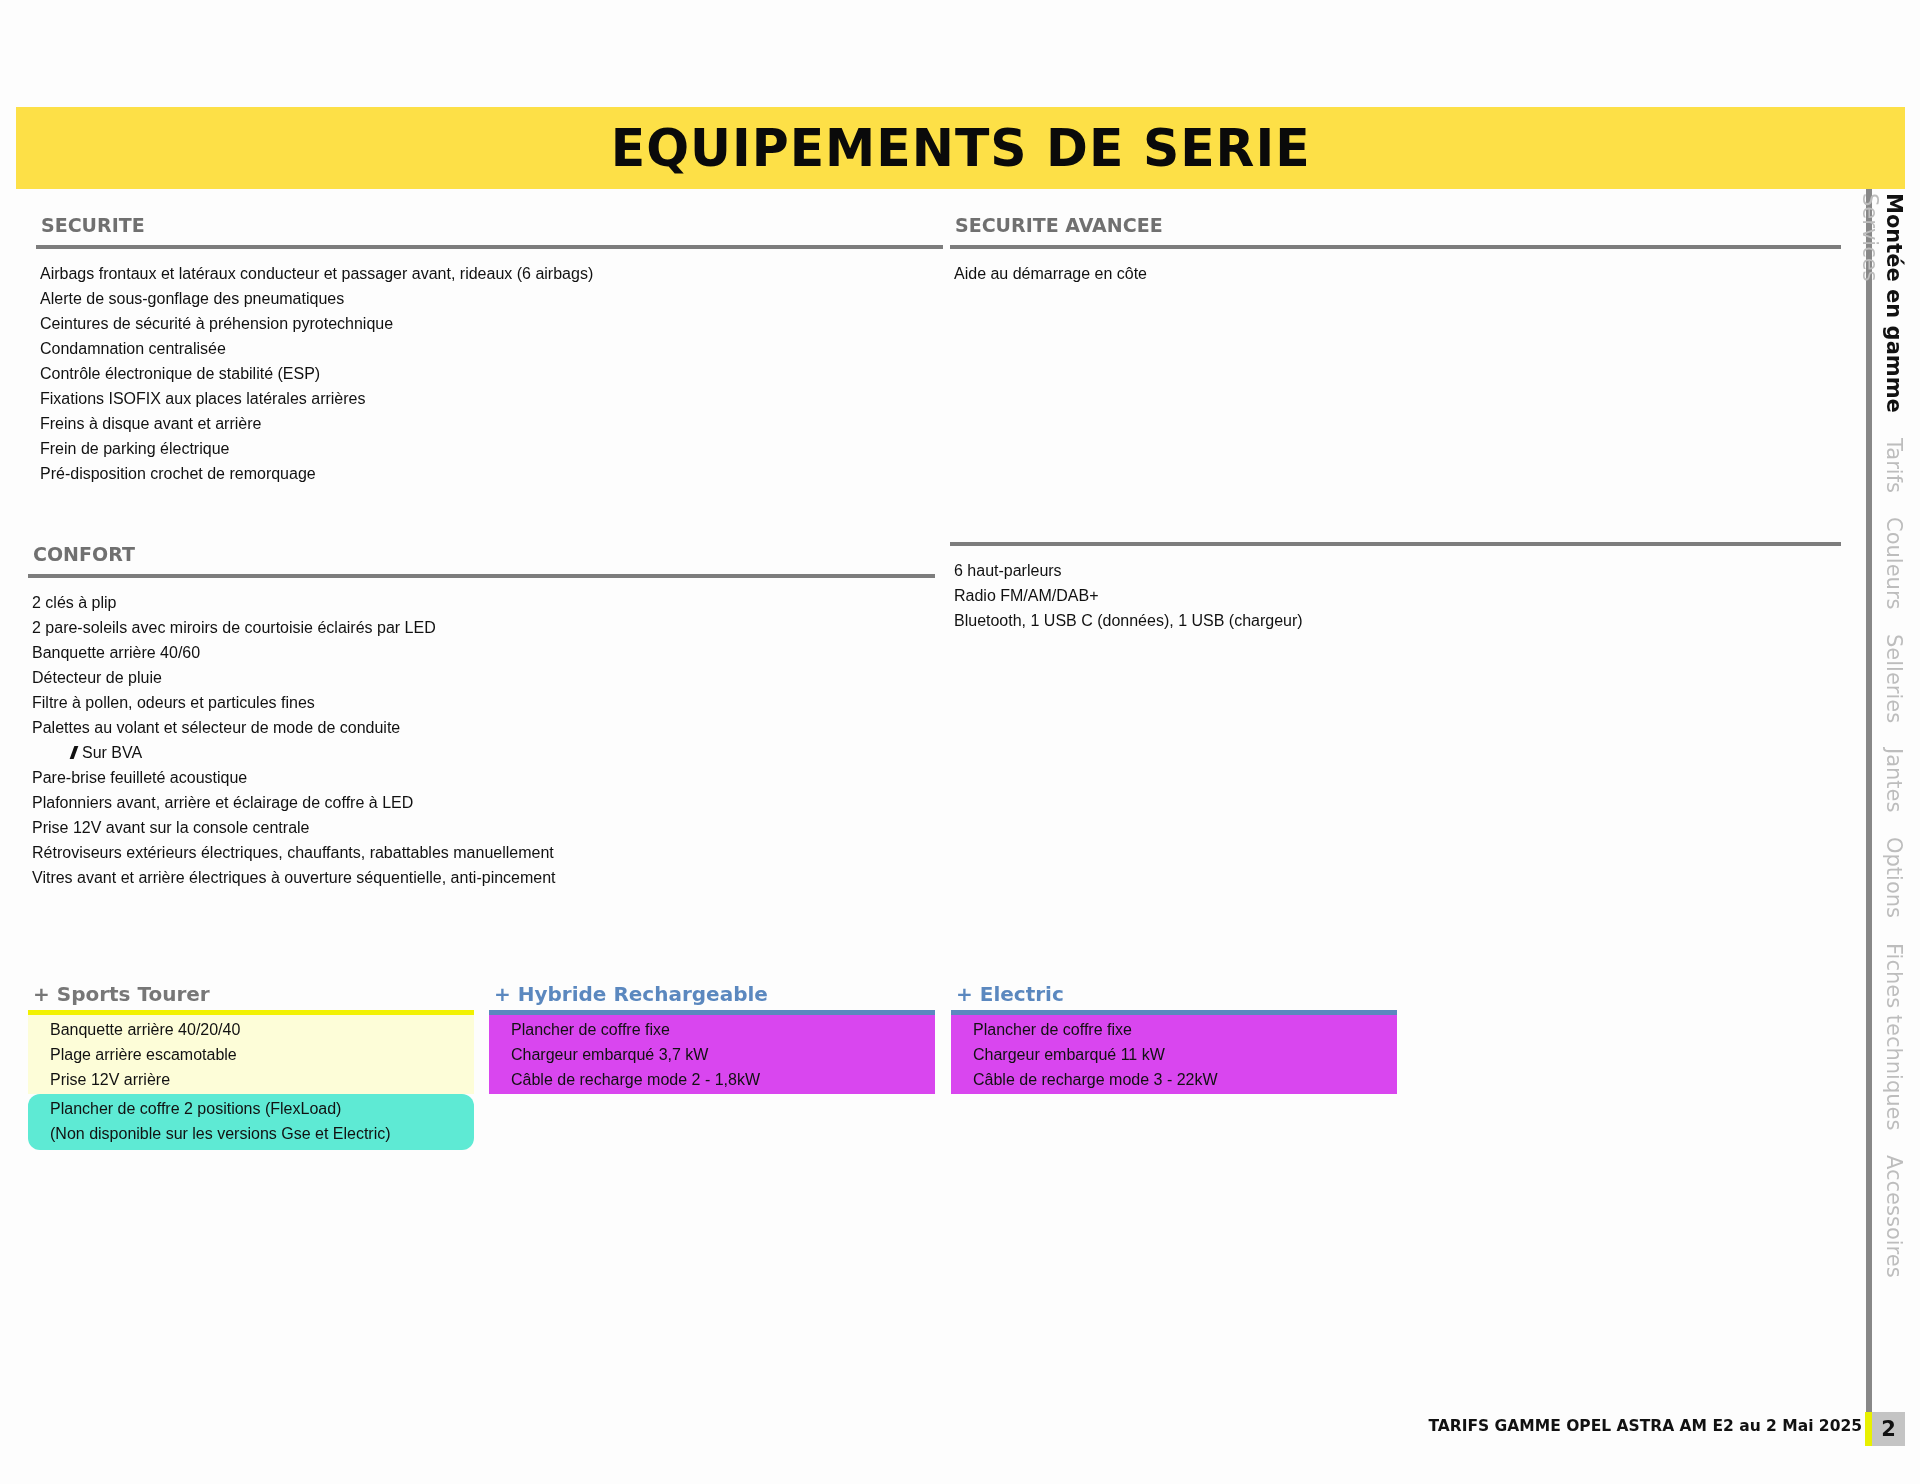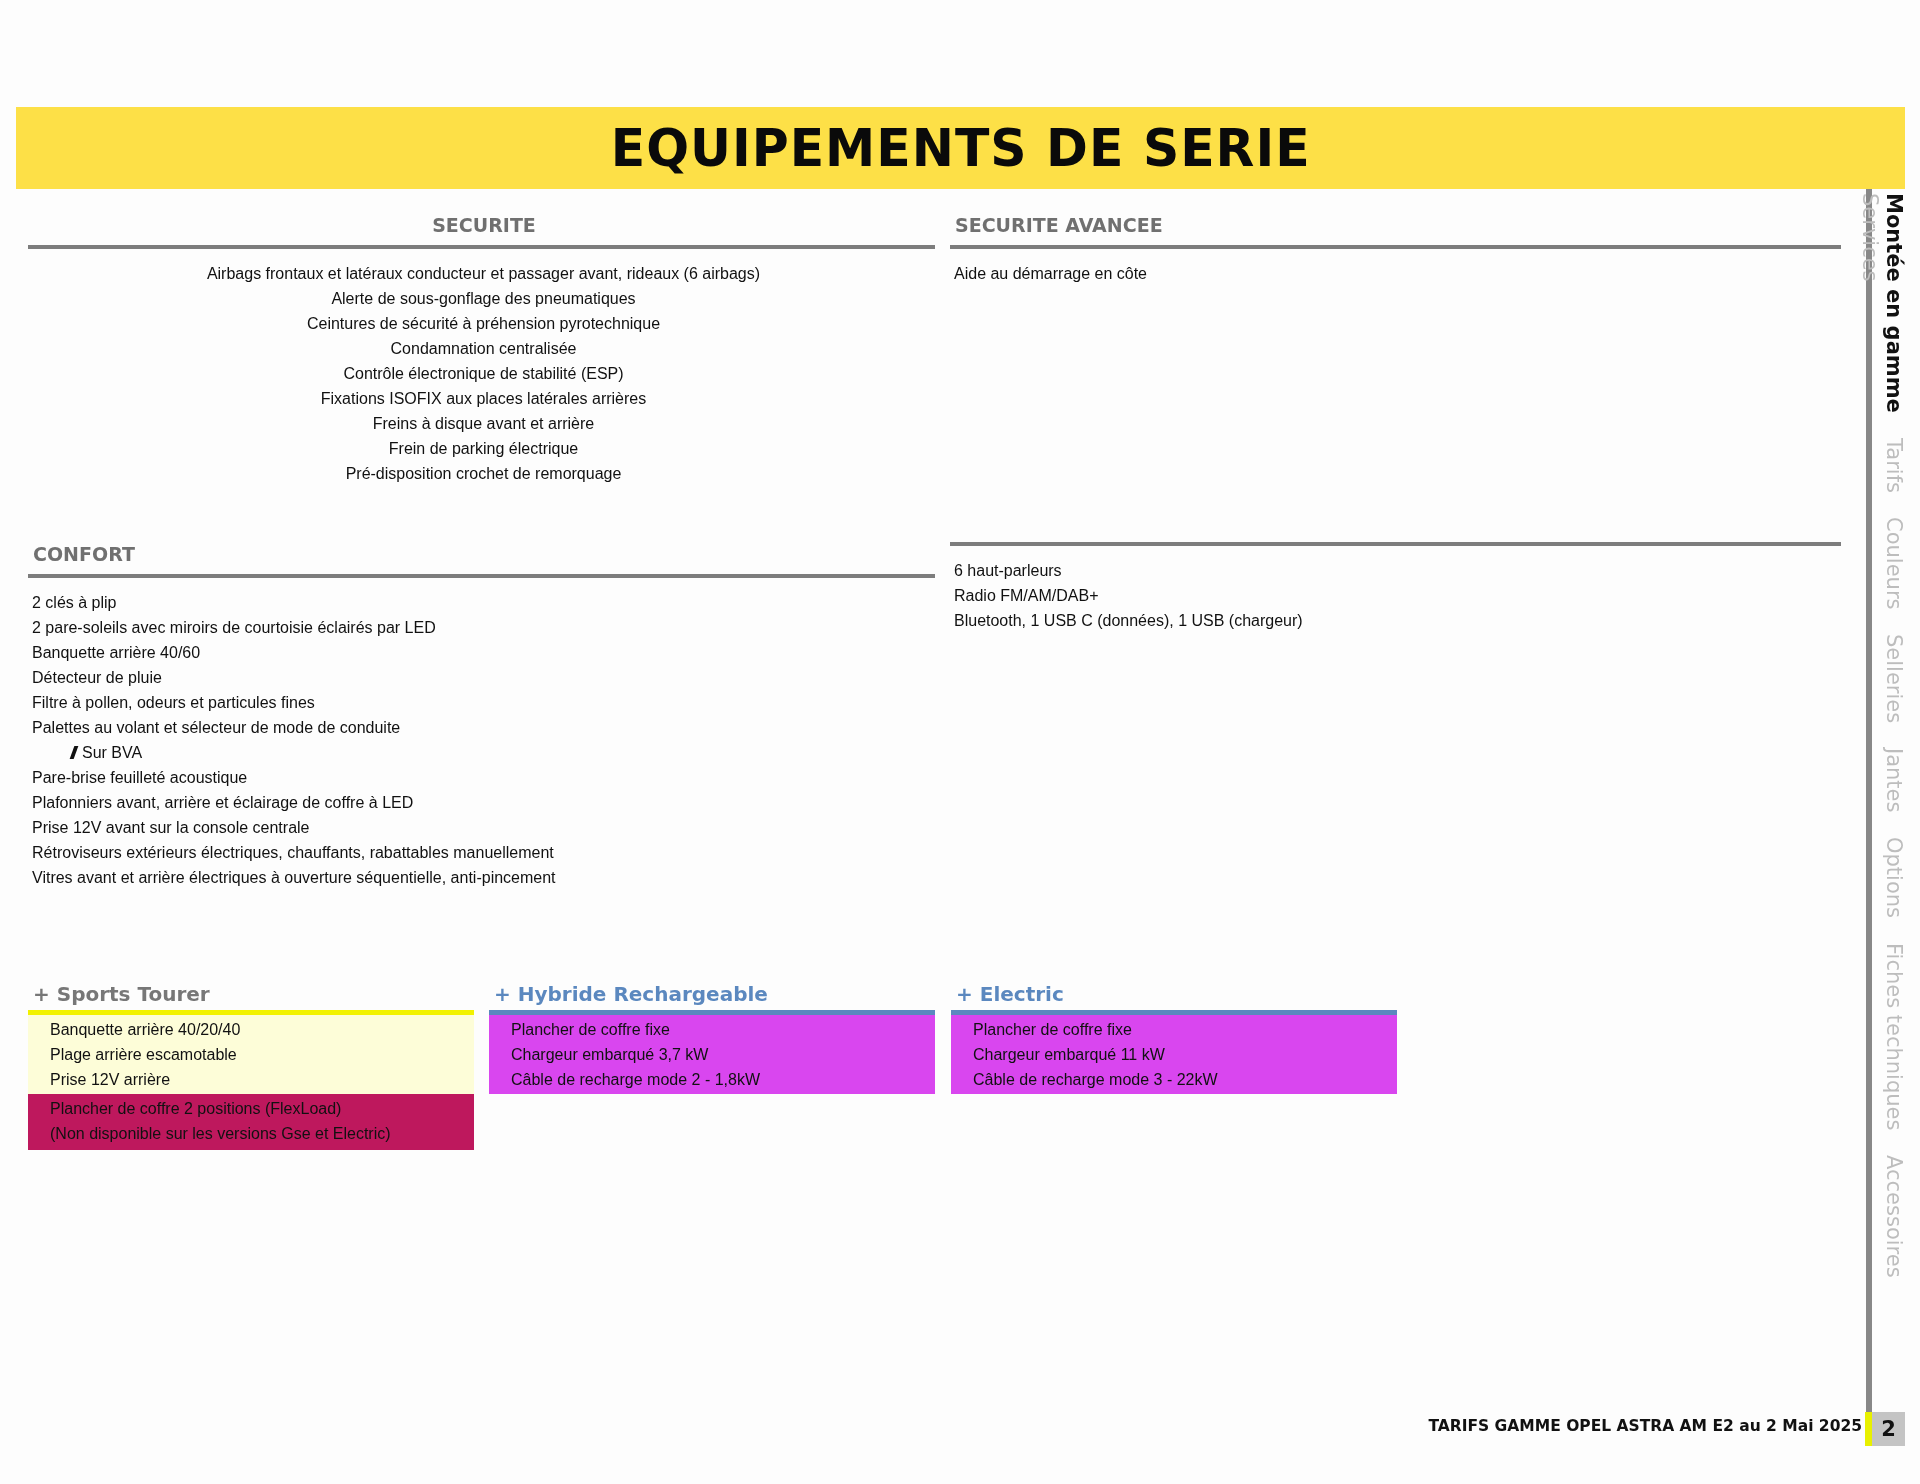--- a/index.html
+++ b/index.html
@@ -36,21 +36,21 @@
   .variant h3 {
     margin: 0; font-family: "DejaVu Sans", sans-serif; font-weight: bold;
     font-size: 20px; height: 32px; line-height: 32px; padding-left: 5px;
   }
   .variant .vrule { height: 5px; }
   .variant ul { list-style: none; margin: 0; padding: 2px 16px 2px 0; }
   .variant li { font-size: 16px; line-height: 25px; height: 25px; padding-left: 22px; white-space: nowrap; }
   .variant.yellow h3 { color: #777; }
   .variant.yellow .vrule { background: #f2f200; }
   .variant.yellow ul.main { background: #fdfdd8; }
-  .variant.yellow ul.extra { background: #be185d; padding: 2px 0 4px 0; }
+  .variant.yellow ul.extra { background: #5eead4; padding: 2px 0 4px 0; border-radius: 12px; }
   .variant.blue h3 { color: #5b88bf; }
   .variant.blue .vrule { background: #5b88bf; }
   .variant.blue ul.main { background: #d946ef; }
 
   .side-bar {
     position: absolute; left: 1866px; top: 189px; width: 6px; height: 1223px; background: #888;
   }
   .side-nav {
     position: absolute; left: 1878px; top: 193px; width: 28px; height: 1180px;
     writing-mode: vertical-rl; font-family: "DejaVu Sans", sans-serif; font-size: 21px;
@@ -71,21 +71,21 @@
     font-weight: bold; font-size: 21px; display: flex; align-items: center; justify-content: center; color: #111;
   }
 </style>
 </head>
 <body>
 
 <div class="title-band">
   <h1>EQUIPEMENTS DE SERIE</h1>
 </div>
 
-<div class="section" style="left:28px; top:209px; width:907px;text-align:center;">
+<div class="section" style="left:36px; top:209px; width:907px;">
   <h2>SECURITE</h2>
   <div class="rule"></div>
   <ul>
     <li>Airbags frontaux et latéraux conducteur et passager avant, rideaux (6 airbags)</li>
     <li>Alerte de sous-gonflage des pneumatiques</li>
     <li>Ceintures de sécurité à préhension pyrotechnique</li>
     <li>Condamnation centralisée</li>
     <li>Contrôle électronique de stabilité (ESP)</li>
     <li>Fixations ISOFIX aux places latérales arrières</li>
     <li>Freins à disque avant et arrière</li>

